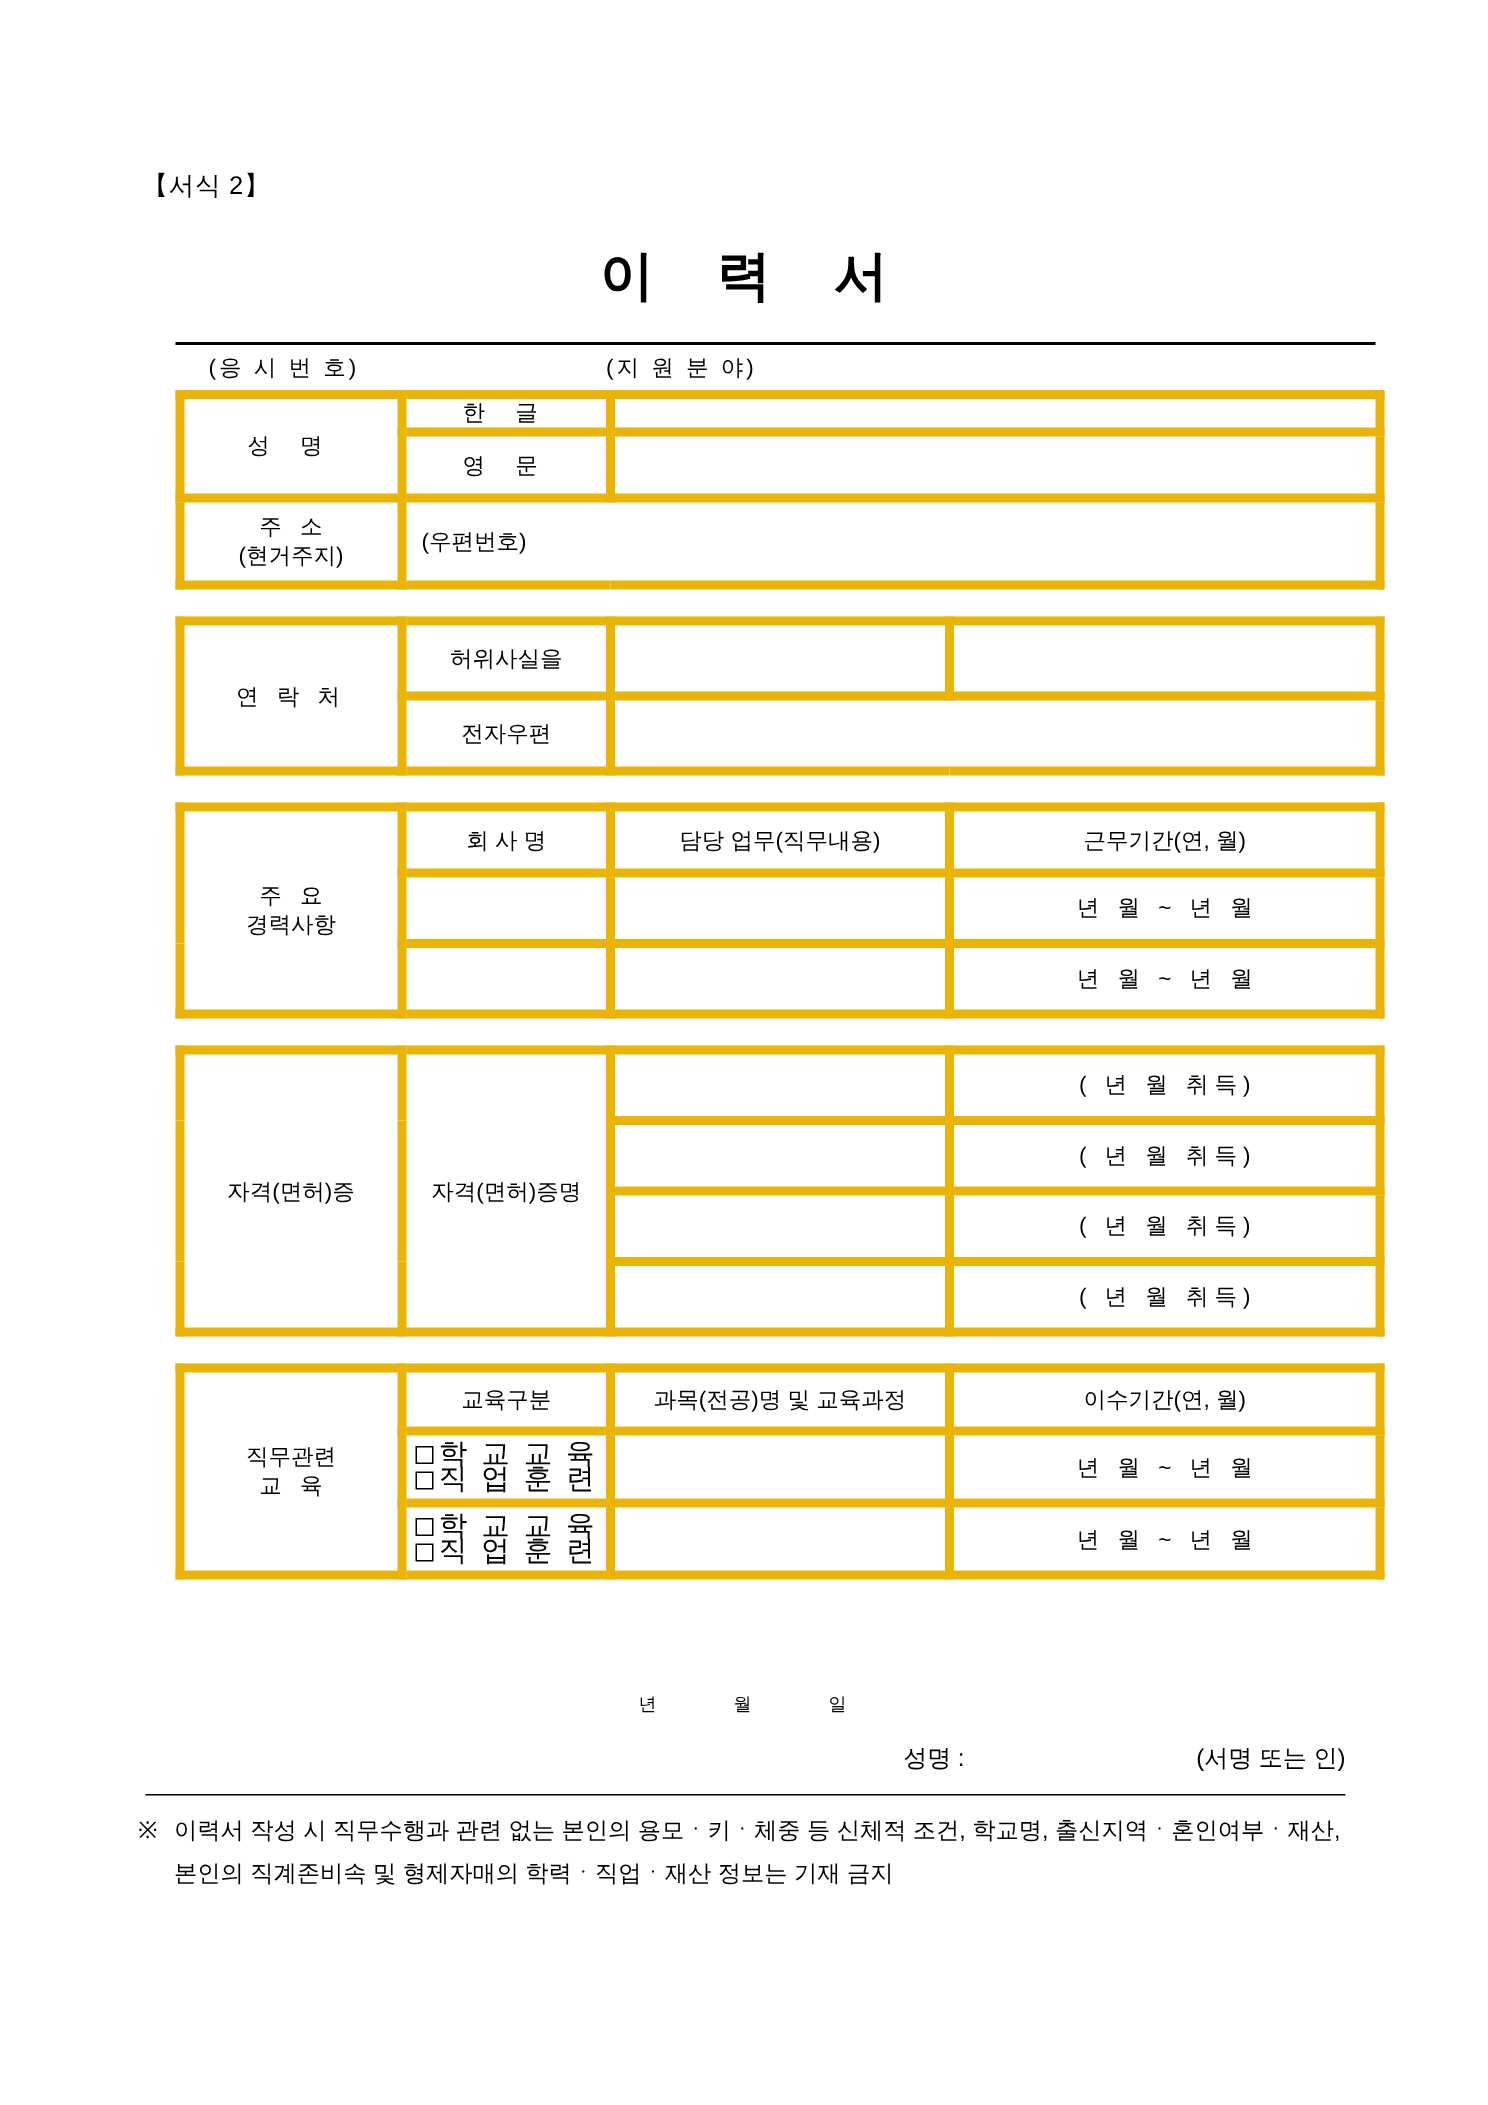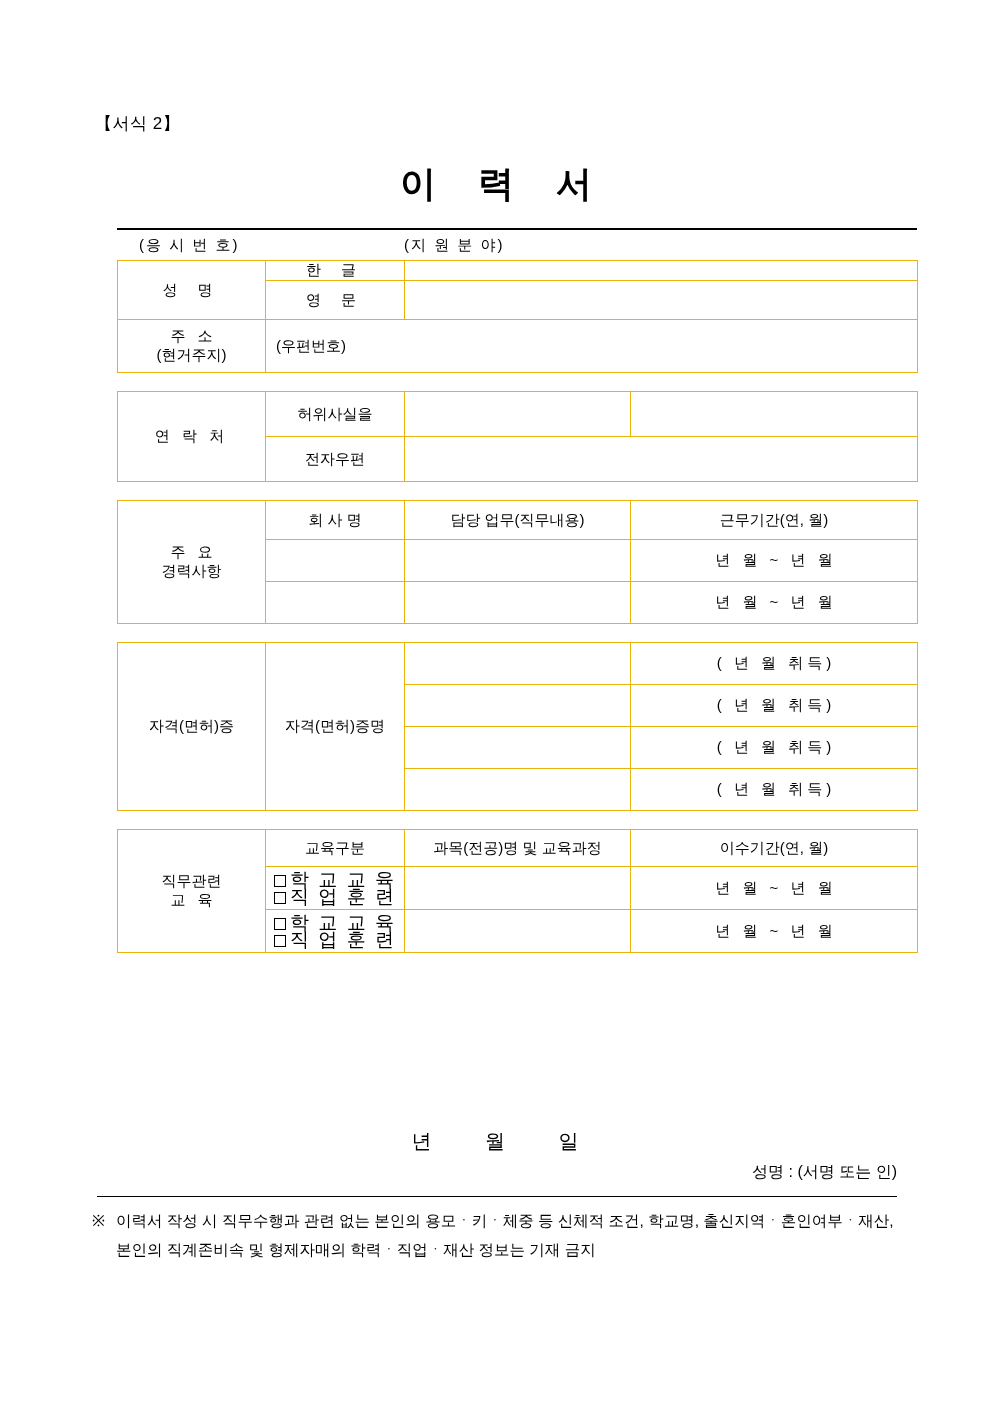--- a/index.html
+++ b/index.html
@@ -65,21 +65,21 @@
   .headrow .c2 {
     flex: 1;
     letter-spacing: 2px;
   }
   table.f {
     border-collapse: collapse;
     width: 800px;
     table-layout: fixed;
   }
   table.f td {
-    border: 1px solid #eab308;
+    border: 6px solid #eab308;
     font-size: 15px;
     text-align: center;
     vertical-align: middle;
     padding: 0;
   }
   .blk { display: block; }
   .sp2 { letter-spacing: 8px; text-indent: 8px; }
   .sp1 { letter-spacing: 4px; text-indent: 4px; }
   .lbl-left {
     text-align: left !important;
@@ -113,33 +113,33 @@
     font-size: 16.5px;
     line-height: 30px;
     text-align: justify;
   }
   .dateline {
     position: absolute;
     left: 0;
     top: 1128px;
     width: 992px;
     text-align: center;
-    font-size: 20px;
+    font-size: 12px;
     letter-spacing: 2px;
   }
   .dateline span { margin: 0 22px; }
   .signline {
     position: absolute;
     left: 0;
     top: 1162px;
     width: 897px;
     text-align: right;
     font-size: 16px;
   }
-  .signline .nm { }
+  .signline .nm { margin-right: 150px; }
   .bottom-rule {
     position: absolute;
     left: 97px;
     top: 1196px;
     width: 800px;
     border-top: 1px solid #000;
   }
   .note {
     position: absolute;
     left: 92px;

